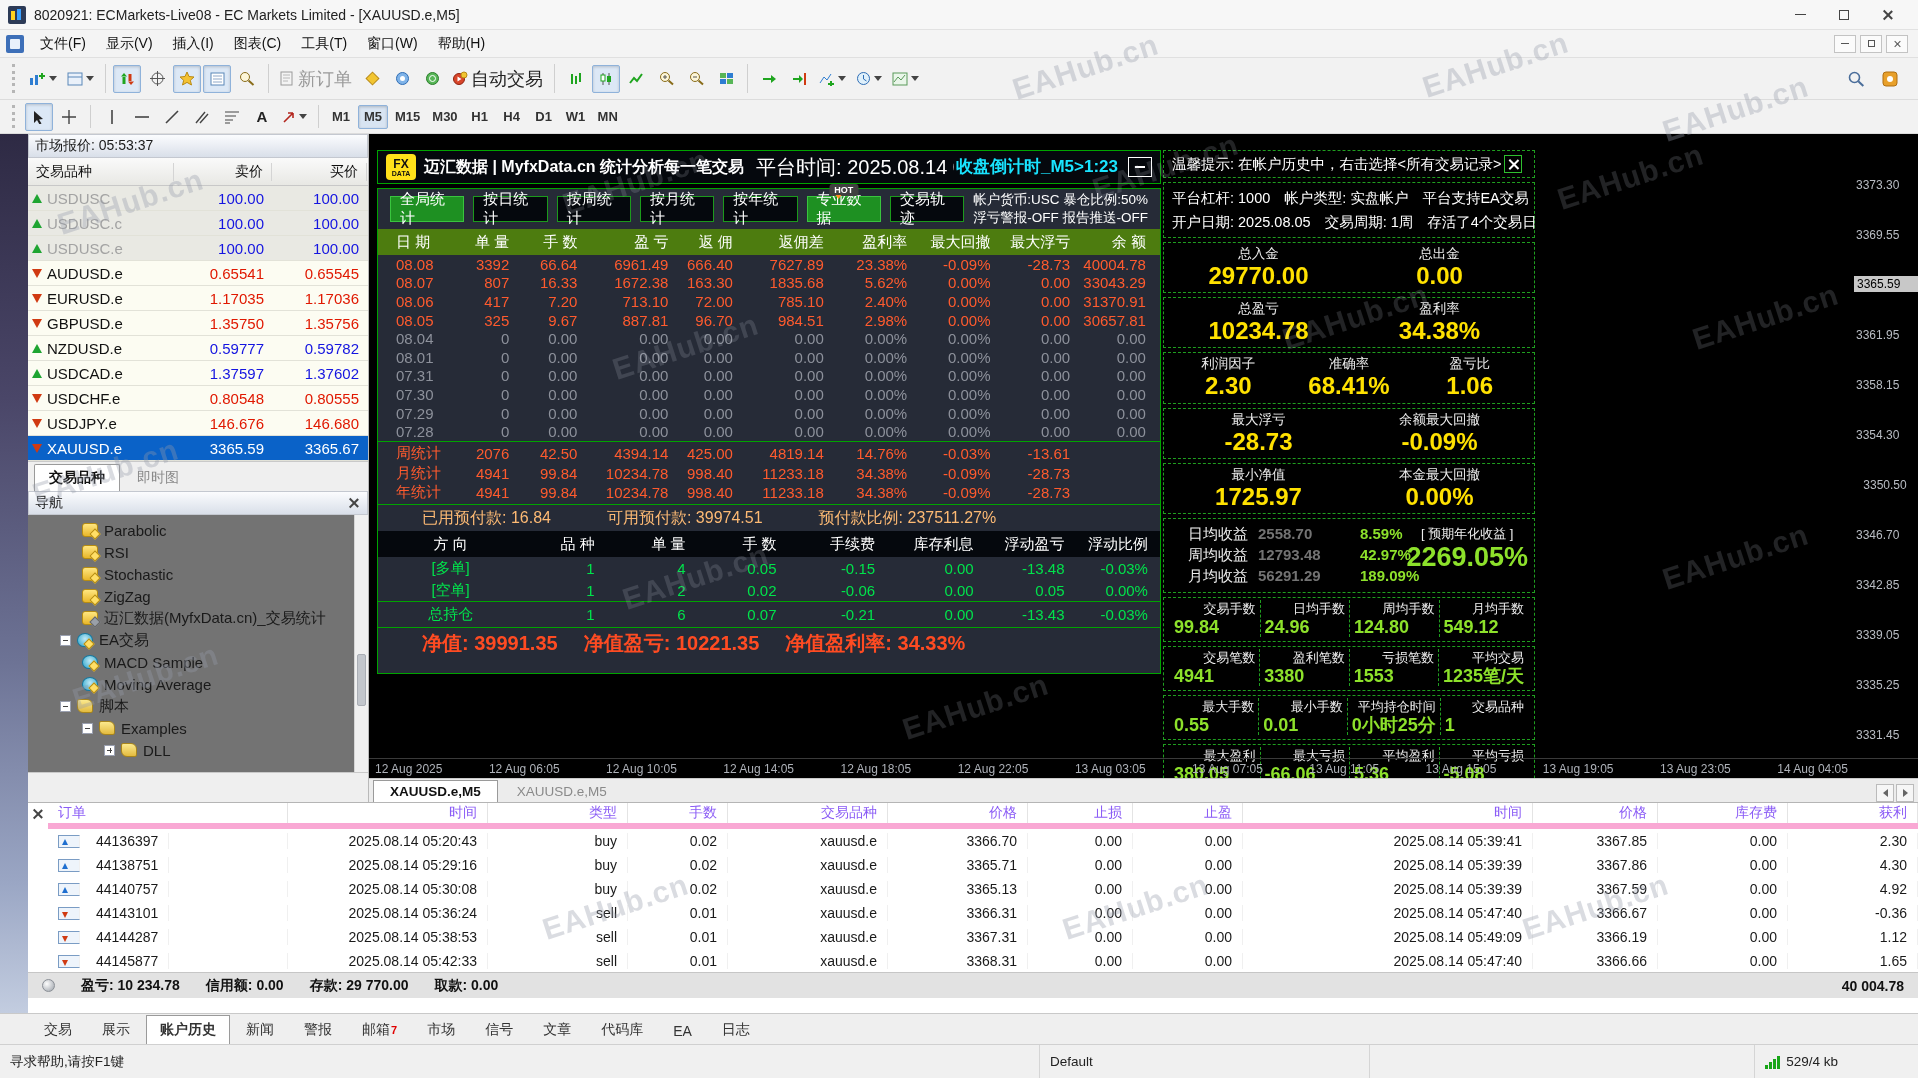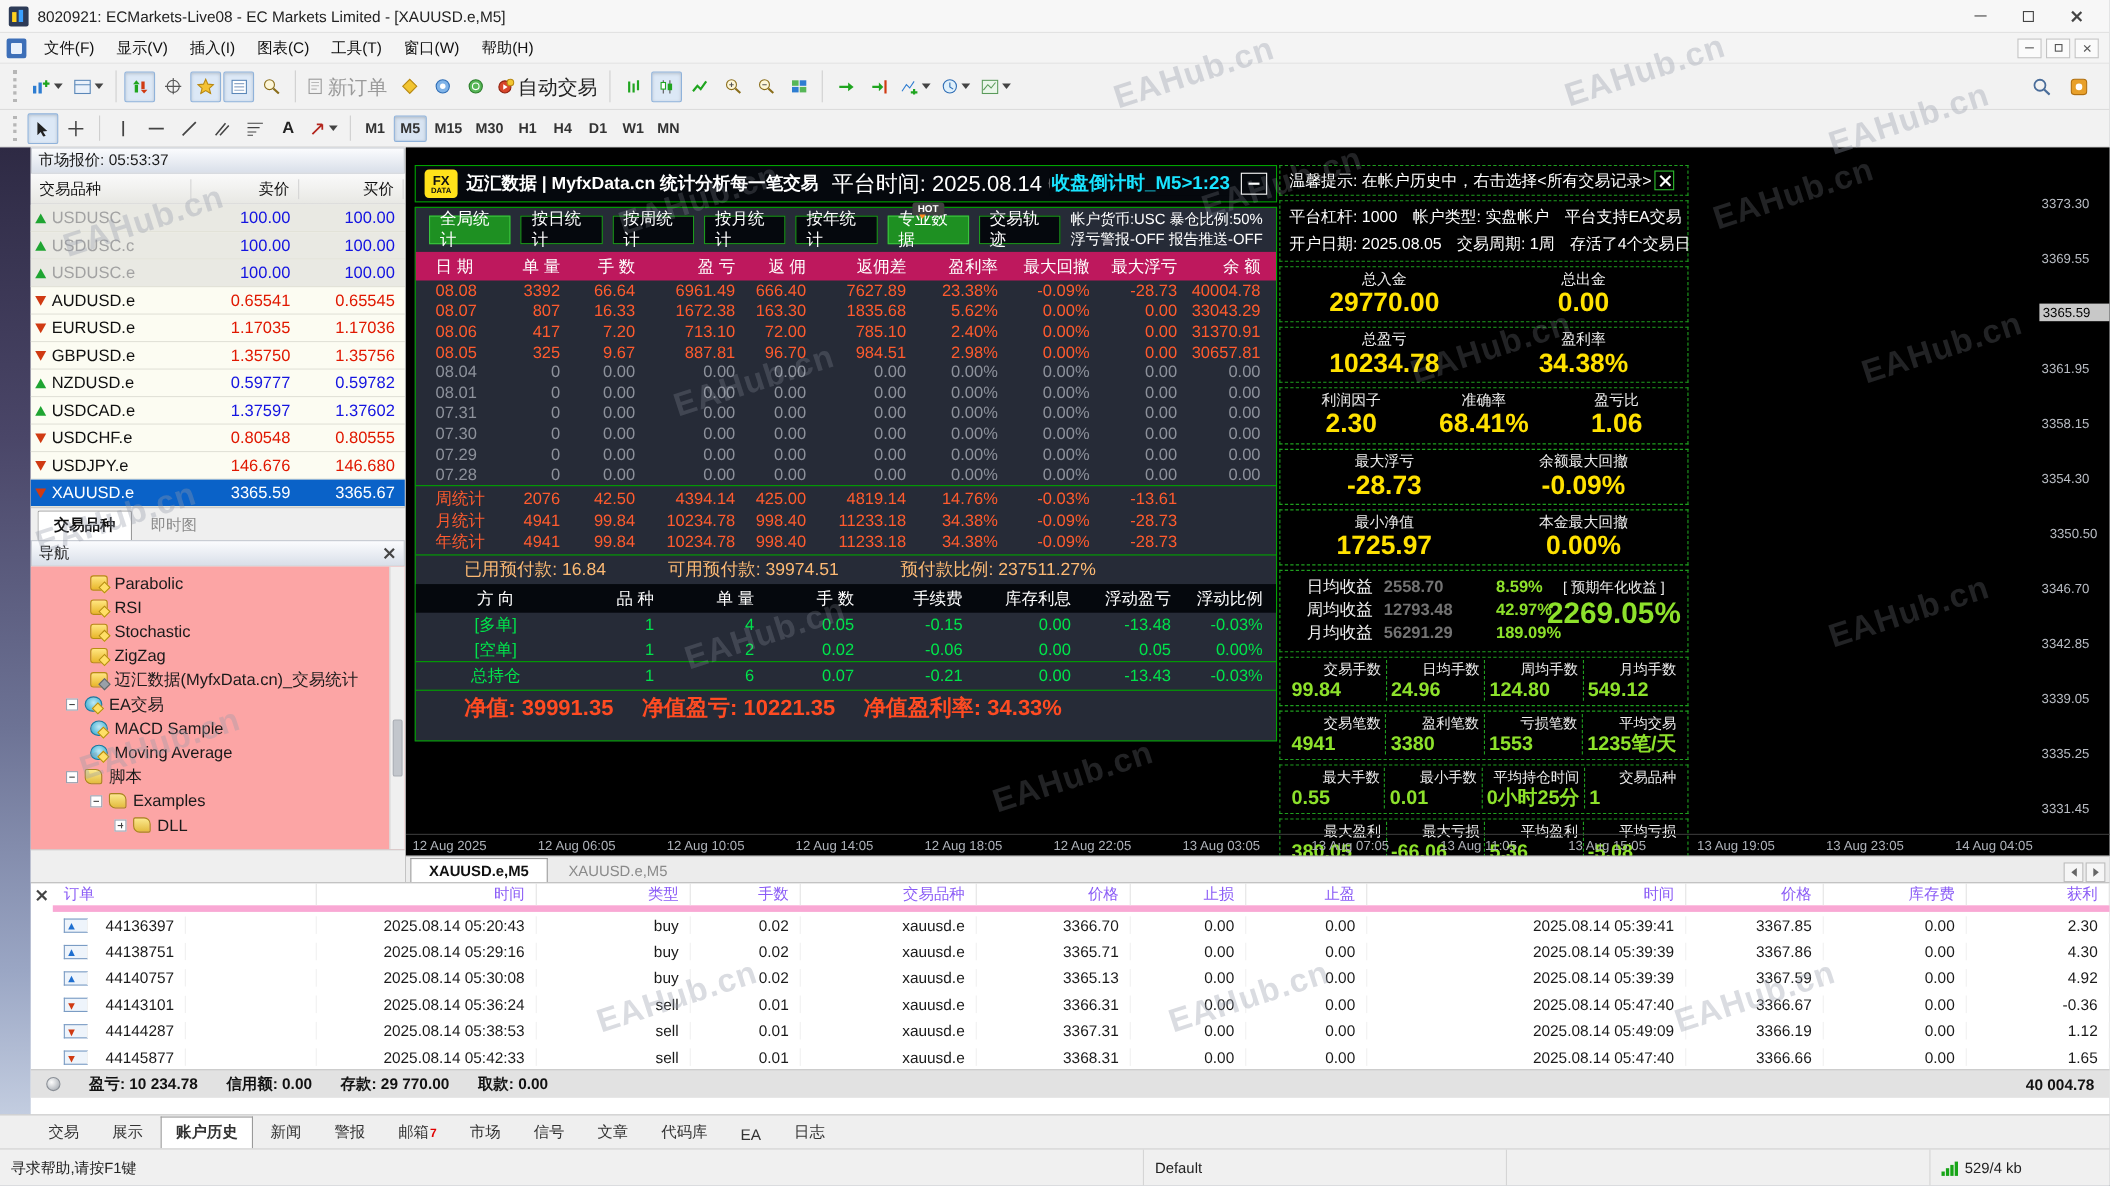--- a/index.html
+++ b/index.html
@@ -79,21 +79,21 @@
   .mw-row.muted .symname{color:#a2a2a2}
   .mw-row.selected{background:#0a62c8}
   .mw-row.selected .symname,.mw-row.selected .cell{color:#fff !important}
   .arr{width:0;height:0;border-left:5px solid transparent;border-right:5px solid transparent}
   .arr.up{border-bottom:9px solid #1fa532}
   .arr.down{border-top:9px solid #d03a12}
   .c-red{color:#e01800}.c-blue{color:#1414e0}
   .side-tabs{height:30px;background:#efefef;border-top:1px solid #c9c9c9;display:flex;align-items:flex-end;padding-left:6px;gap:2px}
   .side-tab{padding:4px 14px;font-size:14px;color:#8a8a8a;border:1px solid transparent;border-bottom:none}
   .side-tab.on{background:#fff;color:#111;border-color:#9a9a9a;border-radius:2px 2px 0 0;font-weight:bold}
-  .nav-tree{flex:1;background:#fca5a5;position:relative;padding-top:4px;overflow:hidden}
+  .nav-tree{flex:1;background:#737373;position:relative;padding-top:4px;overflow:hidden}
   .nav-item{height:22px;display:flex;align-items:center;gap:6px;font-size:15px;color:#1a1a1a}
   .expbox{width:11px;height:11px;border:1px solid #9aa0b0;background:#fff;position:relative;flex:none}
   .expbox:before{content:"";position:absolute;left:2px;top:4.5px;width:5px;height:1px;background:#444}
   .expbox.plus:after{content:"";position:absolute;left:4.5px;top:2px;width:1px;height:5px;background:#444}
   .nicon{width:16px;height:14px;flex:none;position:relative}
   .nicon.fx{background:linear-gradient(#ffe680,#e8b62a);border:1px solid #b78d12;border-radius:3px}
   .nicon.fx:after{content:"";position:absolute;right:-2px;bottom:-2px;width:6px;height:6px;background:#ffdf66;border:1px solid #b78d12;transform:rotate(45deg)}
   .nicon.fxg:after{background:#9aa0a8;border-color:#666}
   .nicon.ea{background:radial-gradient(circle at 50% 40%,#bfe9f5,#2aa4cc);border-radius:50% 50% 45% 45%;border:1px solid #1779a0}
   .nicon.ea:after{content:"";position:absolute;right:-1px;bottom:-2px;width:6px;height:6px;background:#ffdf66;border:1px solid #b78d12;transform:rotate(45deg)}
@@ -130,21 +130,21 @@
           color:#fff;font-size:15px;position:relative}
   .ea-btn.on{background:#1e9022;border-color:#39c53e}
   .hot{position:absolute;top:-13px;left:50%;transform:translateX(-50%);background:#404040;color:#fff;
        font-size:9px;font-weight:bold;padding:1px 5px;border-radius:3px}
   .hot:after{content:"";position:absolute;left:6px;bottom:-3px;border-left:3px solid transparent;
        border-right:3px solid transparent;border-top:4px solid #ff8d1d}
   .ea-acct{margin-left:auto;text-align:left;font-size:13.5px;line-height:1.35;color:#fff;white-space:nowrap}
   .ea-grid{display:grid;grid-template-columns:8% 8% 9% 12% 8.5% 12% 11% 11% 10.5% 10%;padding:0 12px;align-items:center}
   .ea-grid span{text-align:right;font-size:15px;padding-right:2px;white-space:nowrap}
   .ea-grid span:first-child{text-align:left;padding-left:6px}
-  .ea-thead{height:26px;background:#be185d;color:#fff}
+  .ea-thead{height:26px;background:#4d7c0f;color:#fff}
   .ea-row{height:18.6px}
   .ea-row.hotrow span{color:#ff5b2e}
   .ea-row.muted span{color:#8d919b}
   .ea-sumrows{border-top:1px solid #00a400;padding:2px 0}
   .ea-sum .ea-row{height:19.5px}
   .ea-sum span{color:#ff5b2e}
   .ea-margin{border-top:1px solid #00a400;height:27px;display:flex;align-items:center;gap:56px;
              padding:0 44px;color:#fdba74;font-size:16px;white-space:nowrap}
   .pos-grid{display:grid;grid-template-columns:16% 11% 12% 12% 13% 13% 12% 11%;padding:0 12px;align-items:center}
   .pos-grid span{text-align:right;font-size:15px;white-space:nowrap}

